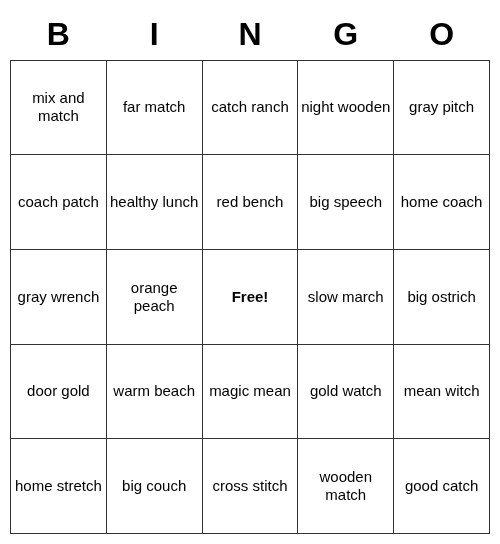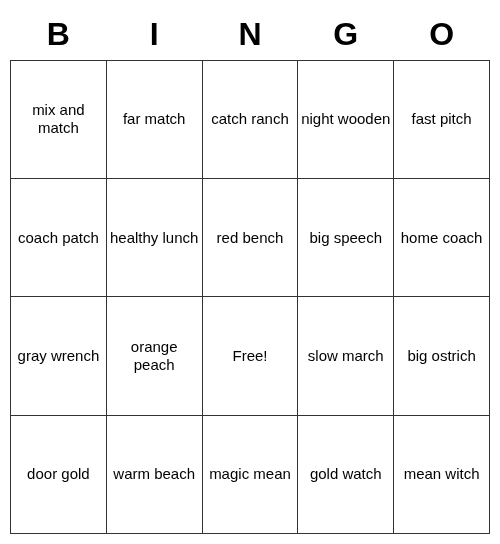--- a/index.html
+++ b/index.html
@@ -34,21 +34,21 @@
       border: none;
     }
     .bingo-card td {
       width: 96px;
       height: 88px;
       font-size: 15px;
       line-height: 1.2;
     }
     .free-cell {
       font-size: 22px;
-      font-weight: normal;
+      font-weight: bold;
     }
   </style>
 </head>
 <body>
 
 <table class="bingo-card">
   <thead>
     <tr id="header-row">
     <th>B</th>
         <th>I</th>
@@ -56,21 +56,21 @@
         <th>G</th>
         <th>O</th>
       </tr>
   </thead>
   <tbody id="bingo-body">
   <tr>
         <td>mix and match</td>
         <td>far match</td>
         <td>catch ranch</td>
         <td>night wooden</td>
-        <td>fast pitch</td>
+        <td>gray pitch</td>
       </tr>
       <tr>
         <td>coach patch</td>
         <td>healthy lunch</td>
         <td>red bench</td>
         <td>big speech</td>
         <td>home coach</td>
       </tr>
       <tr>
         <td>gray wrench</td>
@@ -79,14 +79,21 @@
         <td>slow march</td>
         <td>big ostrich</td>
       </tr>
       <tr>
         <td>door gold</td>
         <td>warm beach</td>
         <td>magic mean</td>
         <td>gold watch</td>
         <td>mean witch</td>
       </tr>
+      <tr>
+        <td>home stretch</td>
+        <td>big couch</td>
+        <td>cross stitch</td>
+        <td>wooden match</td>
+        <td>good catch</td>
+      </tr>
     </tbody>
 </table>
 
 </body></html>

